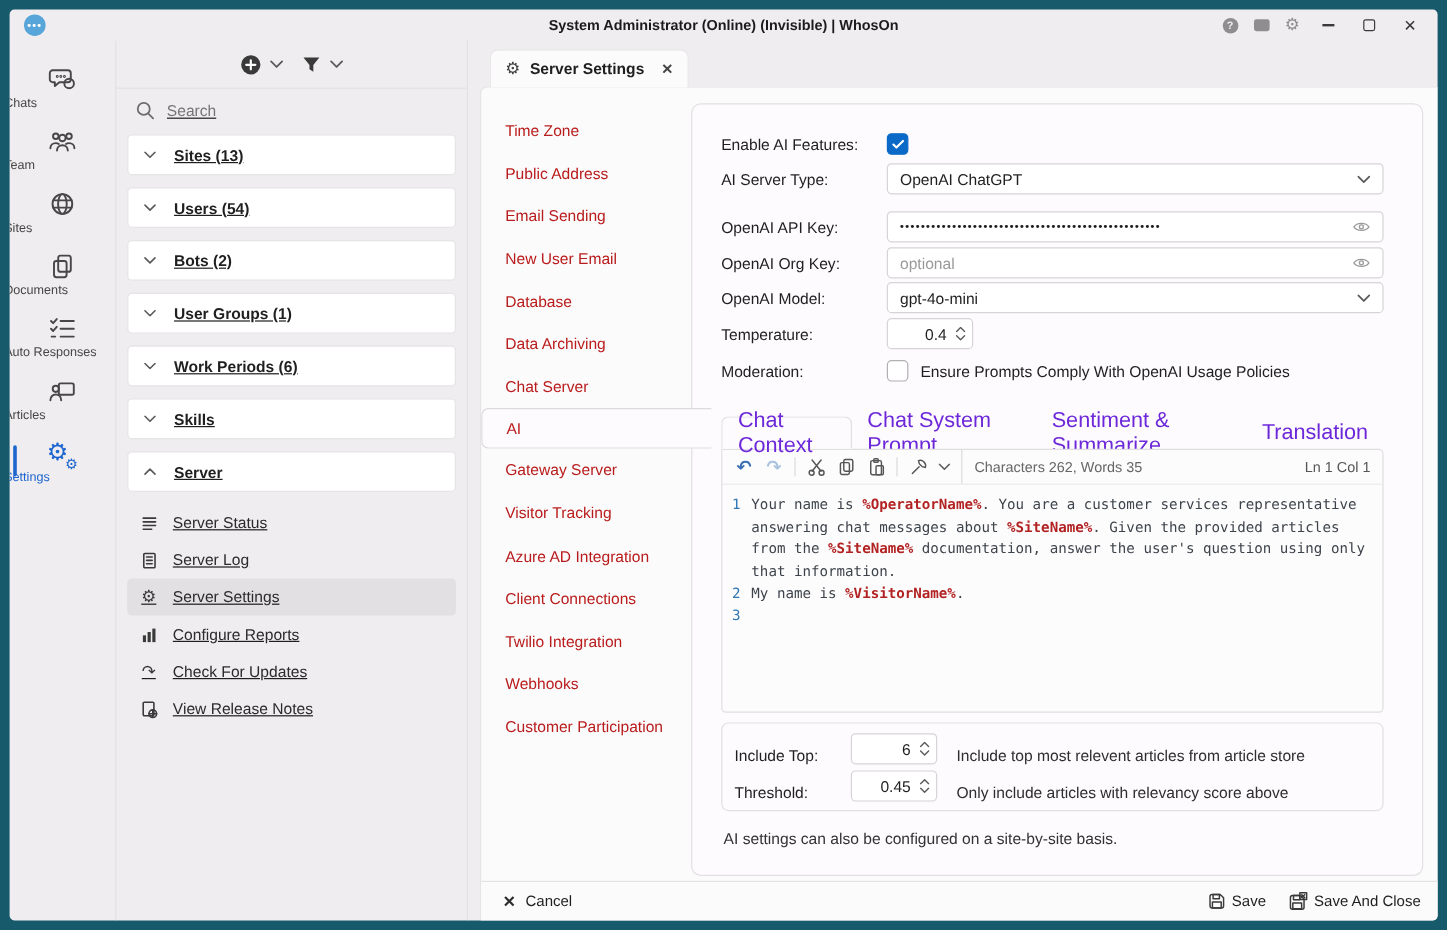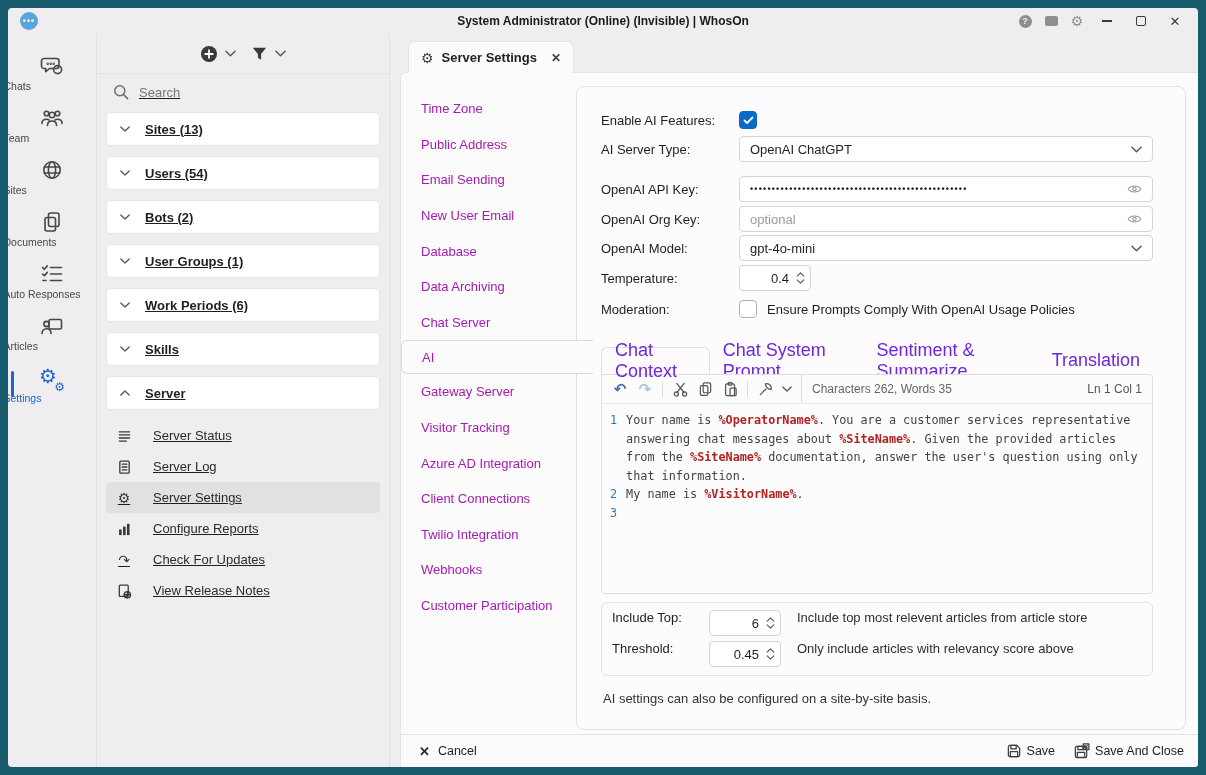--- a/index.html
+++ b/index.html
@@ -56,21 +56,21 @@
   .chv polyline{ fill:none; stroke:#5a5a5a; stroke-width:1.6; stroke-linecap:round; stroke-linejoin:round; }
   .chv.up{ transform:rotate(180deg); }
   .tree-search{ height:36px; flex:none; display:flex; align-items:center; gap:10px; padding:0 16px; }
   .tree-search input{ border:none; outline:none; background:transparent; font-size:13px; color:#3a3a3a;
     font-family:"Liberation Sans", sans-serif; width:200px; }
   .tree-search input::placeholder{ color:#767676; }
   .tree-body{ flex:1; padding:2px 9px 0 9px; overflow:hidden; }
   .group-card{ height:34px; background:#fff; border:1px solid #e6e4e6; border-radius:4px;
     display:flex; align-items:center; gap:15px; padding:0 13px; margin-bottom:10px;
     font-weight:700; font-size:13px; cursor:pointer; }
-  .sub-item{ height:31px; display:flex; align-items:center; gap:21px; padding:0 10px;
+  .sub-item{ height:31px; display:flex; align-items:center; gap:12px; padding:0 10px;
     font-size:13px; color:#2b2b2b; border-radius:4px; cursor:pointer; }
   .sub-item.selected{ background:#e2e0e2; }
   .sicon{ width:16px; height:16px; flex:none; display:flex; align-items:center; justify-content:center; color:#3a3a3a; }
   .sicon path,.sicon rect,.sicon circle{ fill:none; stroke:#3a3a3a; stroke-width:1.4; stroke-linecap:round; }
   .sicon .fillme{ fill:#3a3a3a; stroke:none; }
   .glyph-ico{ font-family:"DejaVu Sans", sans-serif; font-size:14px; line-height:1; color:#3a3a3a; }
 
   
   .main{ flex:1; min-width:0; display:flex; flex-direction:column; padding-left:10px; }
   .tabstrip{ height:38px; flex:none; display:flex; align-items:flex-end; padding-left:8px; }
@@ -78,21 +78,21 @@
     border-radius:7px 7px 0 0; display:flex; align-items:center; gap:8px; padding:0 12px;
     font-size:13px; font-weight:700; position:relative; top:1px; cursor:pointer; }
   .tab-close{ font-size:12px; color:#444; margin-left:6px; cursor:pointer; }
   .sheet{ flex:1; min-height:0; background:#fcfbfc; border-top:1px solid #e5e3e5;
     border-left:1px solid #e5e3e5; border-radius:6px 0 0 0; display:flex; flex-direction:column; }
   .content{ flex:1; min-height:0; display:flex; }
 
   
   .settings-nav{ width:175px; flex:none; padding-top:18px; position:relative; z-index:2; }
   .nav-item{ height:35.6px; display:flex; align-items:center; padding-left:20px; font-size:13px;
-    color:#a21caf; cursor:pointer; white-space:nowrap; }
+    color:#b91c1c; cursor:pointer; white-space:nowrap; }
   .nav-item.selected{ width:192px; background:#fdfbfd; border:1px solid #dcdadc; border-right:none;
     border-radius:6px 0 0 6px; height:34px; }
 
   
   .form-panel{ flex:1; margin:13px 12px 4px 0; background:#fdfbfd; border:1px solid #e2e0e2;
     border-radius:8px; padding:20px 32px 0 24px; position:relative; z-index:1;
     display:flex; flex-direction:column; min-width:0; }
   .frow{ display:flex; align-items:center; min-height:26px; flex:none; }
   .flabel{ width:138px; flex:none; font-size:13px; color:#1f1f1f; }
   .checkbox{ width:18px; height:18px; border:1px solid #b2b0b2; border-radius:4px; background:#fff;
@@ -136,21 +136,21 @@
     font-family:"DejaVu Sans Mono", monospace; font-size:11.8px; line-height:18.6px; color:#3e444c; }
   .ed-body table{ border-collapse:collapse; }
   .ed-body td{ vertical-align:top; }
   .gut{ color:#3077b4; text-align:right; padding-right:9px; min-width:16px; user-select:none; }
   .code{ white-space:pre-wrap; width:74ch; word-wrap:break-word; }
   .tok{ color:#b22222; font-weight:bold; }
 
   
   .retrieval{ border:1px solid #e2e0e2; border-radius:6px; margin-top:8px; padding:7px 10px;
     display:flex; flex-direction:column; gap:4px; flex:none; }
-  .rrow{ display:flex; align-items:flex-start; height:27px; }
+  .rrow{ display:flex; align-items:flex-end; height:27px; }
   .rlabel{ width:97px; flex:none; font-size:13px; }
   .rdesc{ margin-left:16px; font-size:13px; color:#2e2e2e; }
   .panel-note{ margin:15px 0 0 2px; font-size:13px; color:#333; flex:none; }
 
   
   .footerbar{ height:33px; flex:none; border-top:1px solid #e3e1e3; display:flex; align-items:center;
     padding:0 14px 0 18px; background:#fcfbfc; }
   .cancel-btn{ display:flex; align-items:center; gap:8px; font-size:12.5px; cursor:pointer; color:#1f1f1f; }
   .cancel-x{ font-size:13px; font-weight:bold; color:#2b2b2b; }
   .footer-right{ margin-left:auto; display:flex; align-items:center; gap:18px; }

